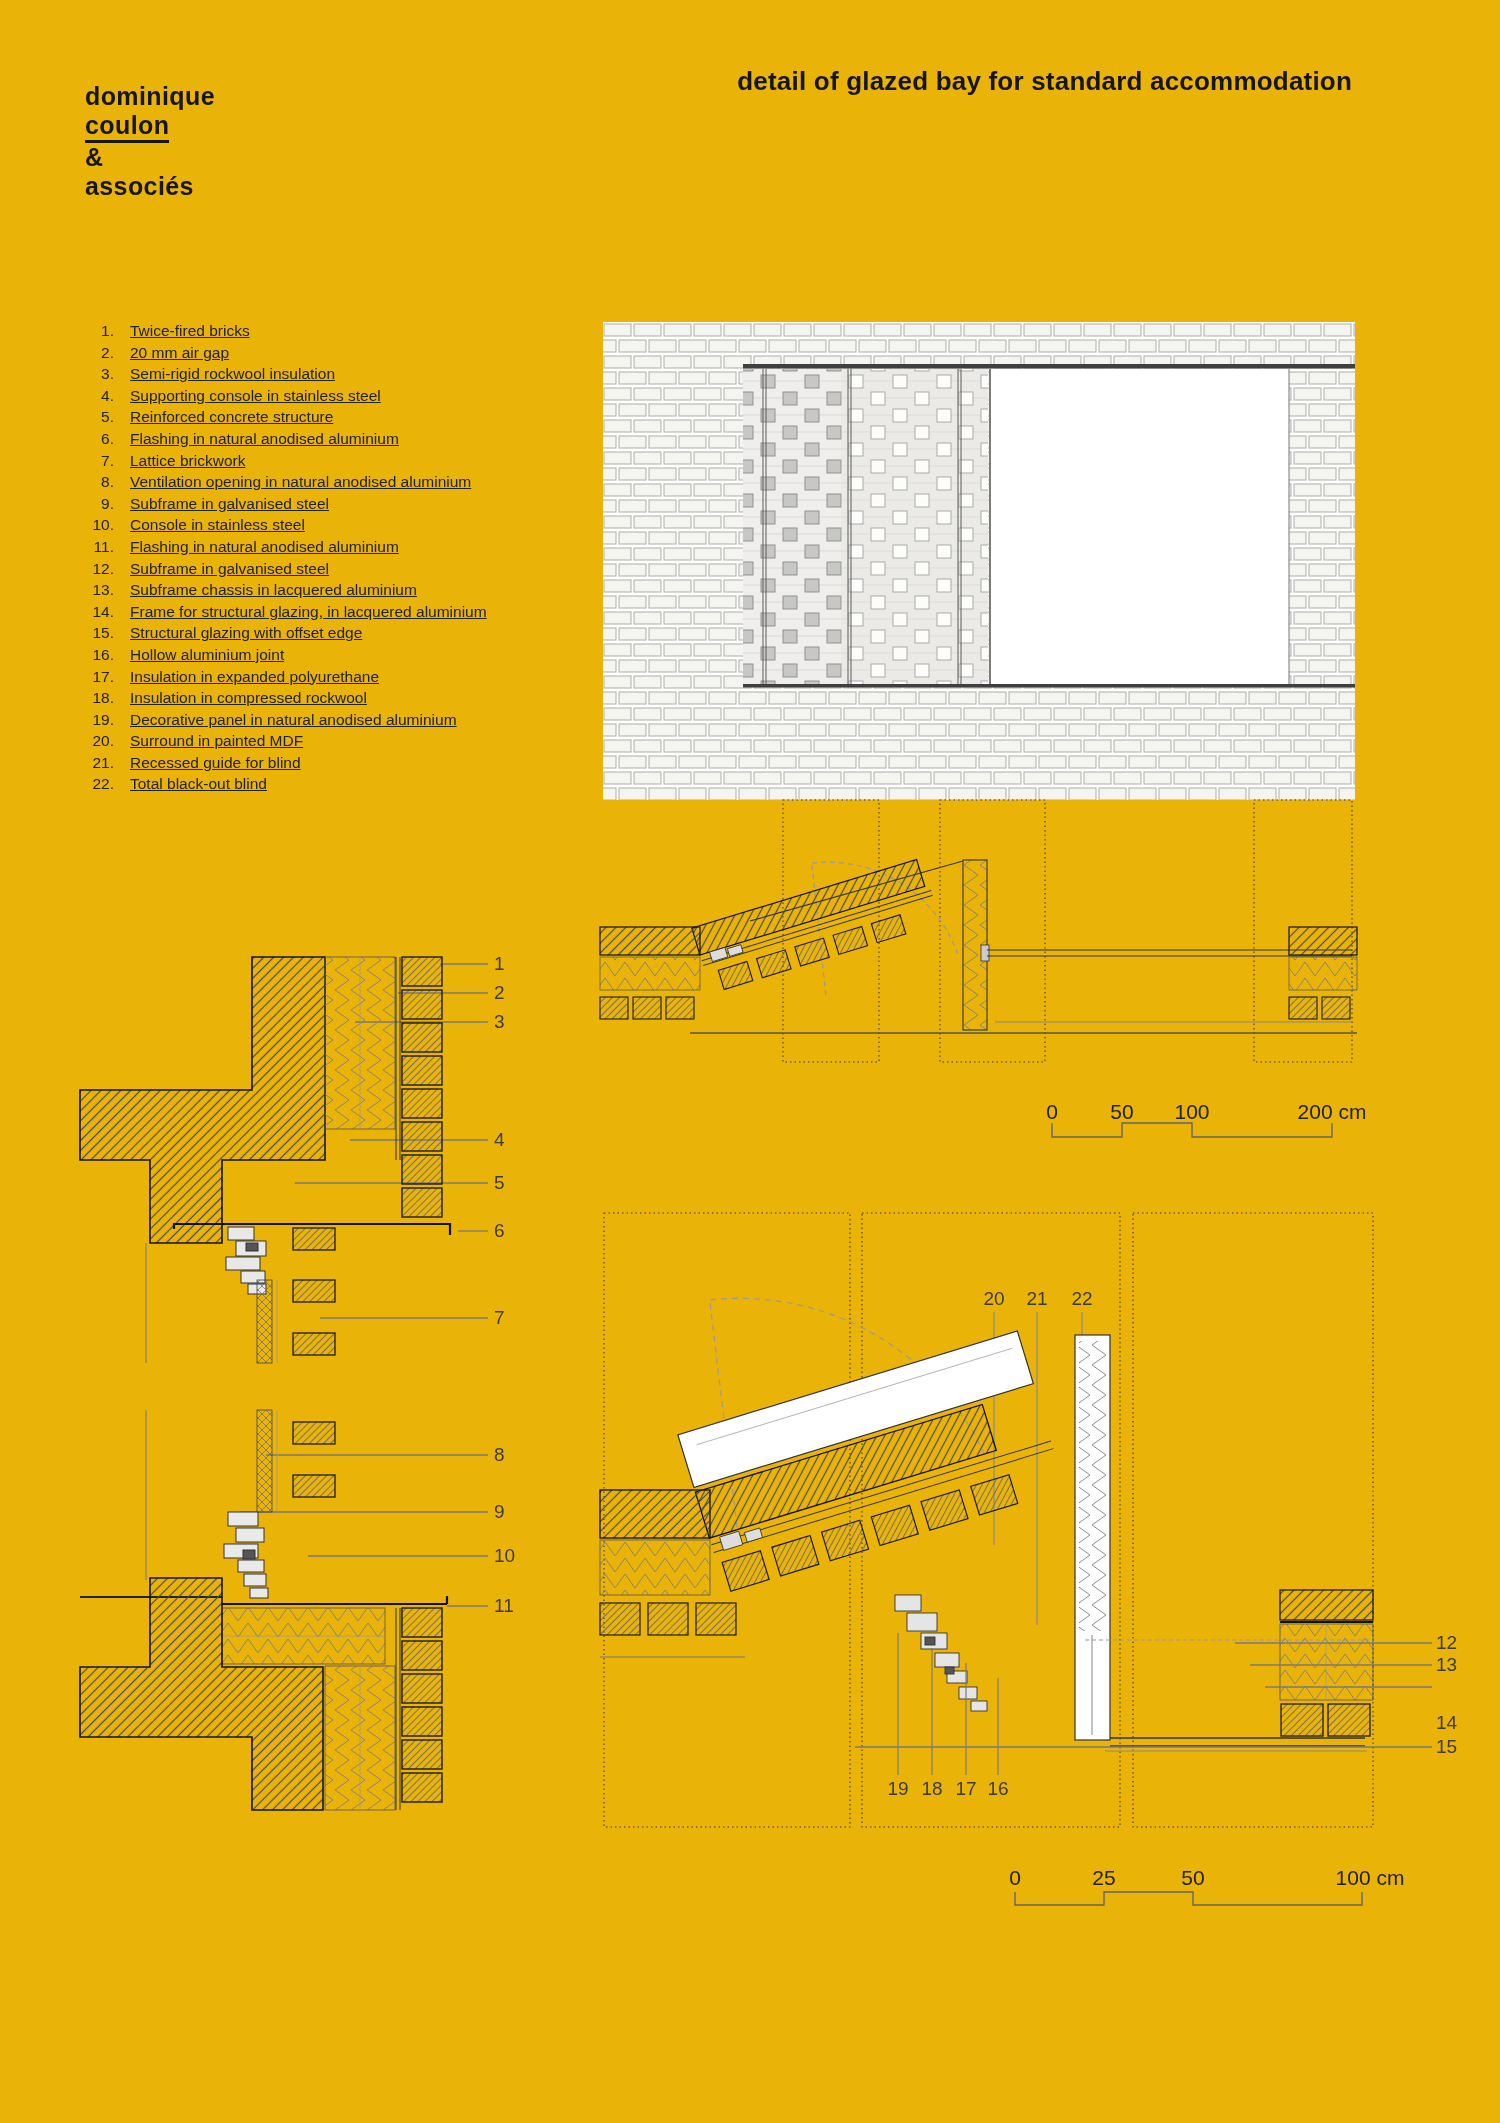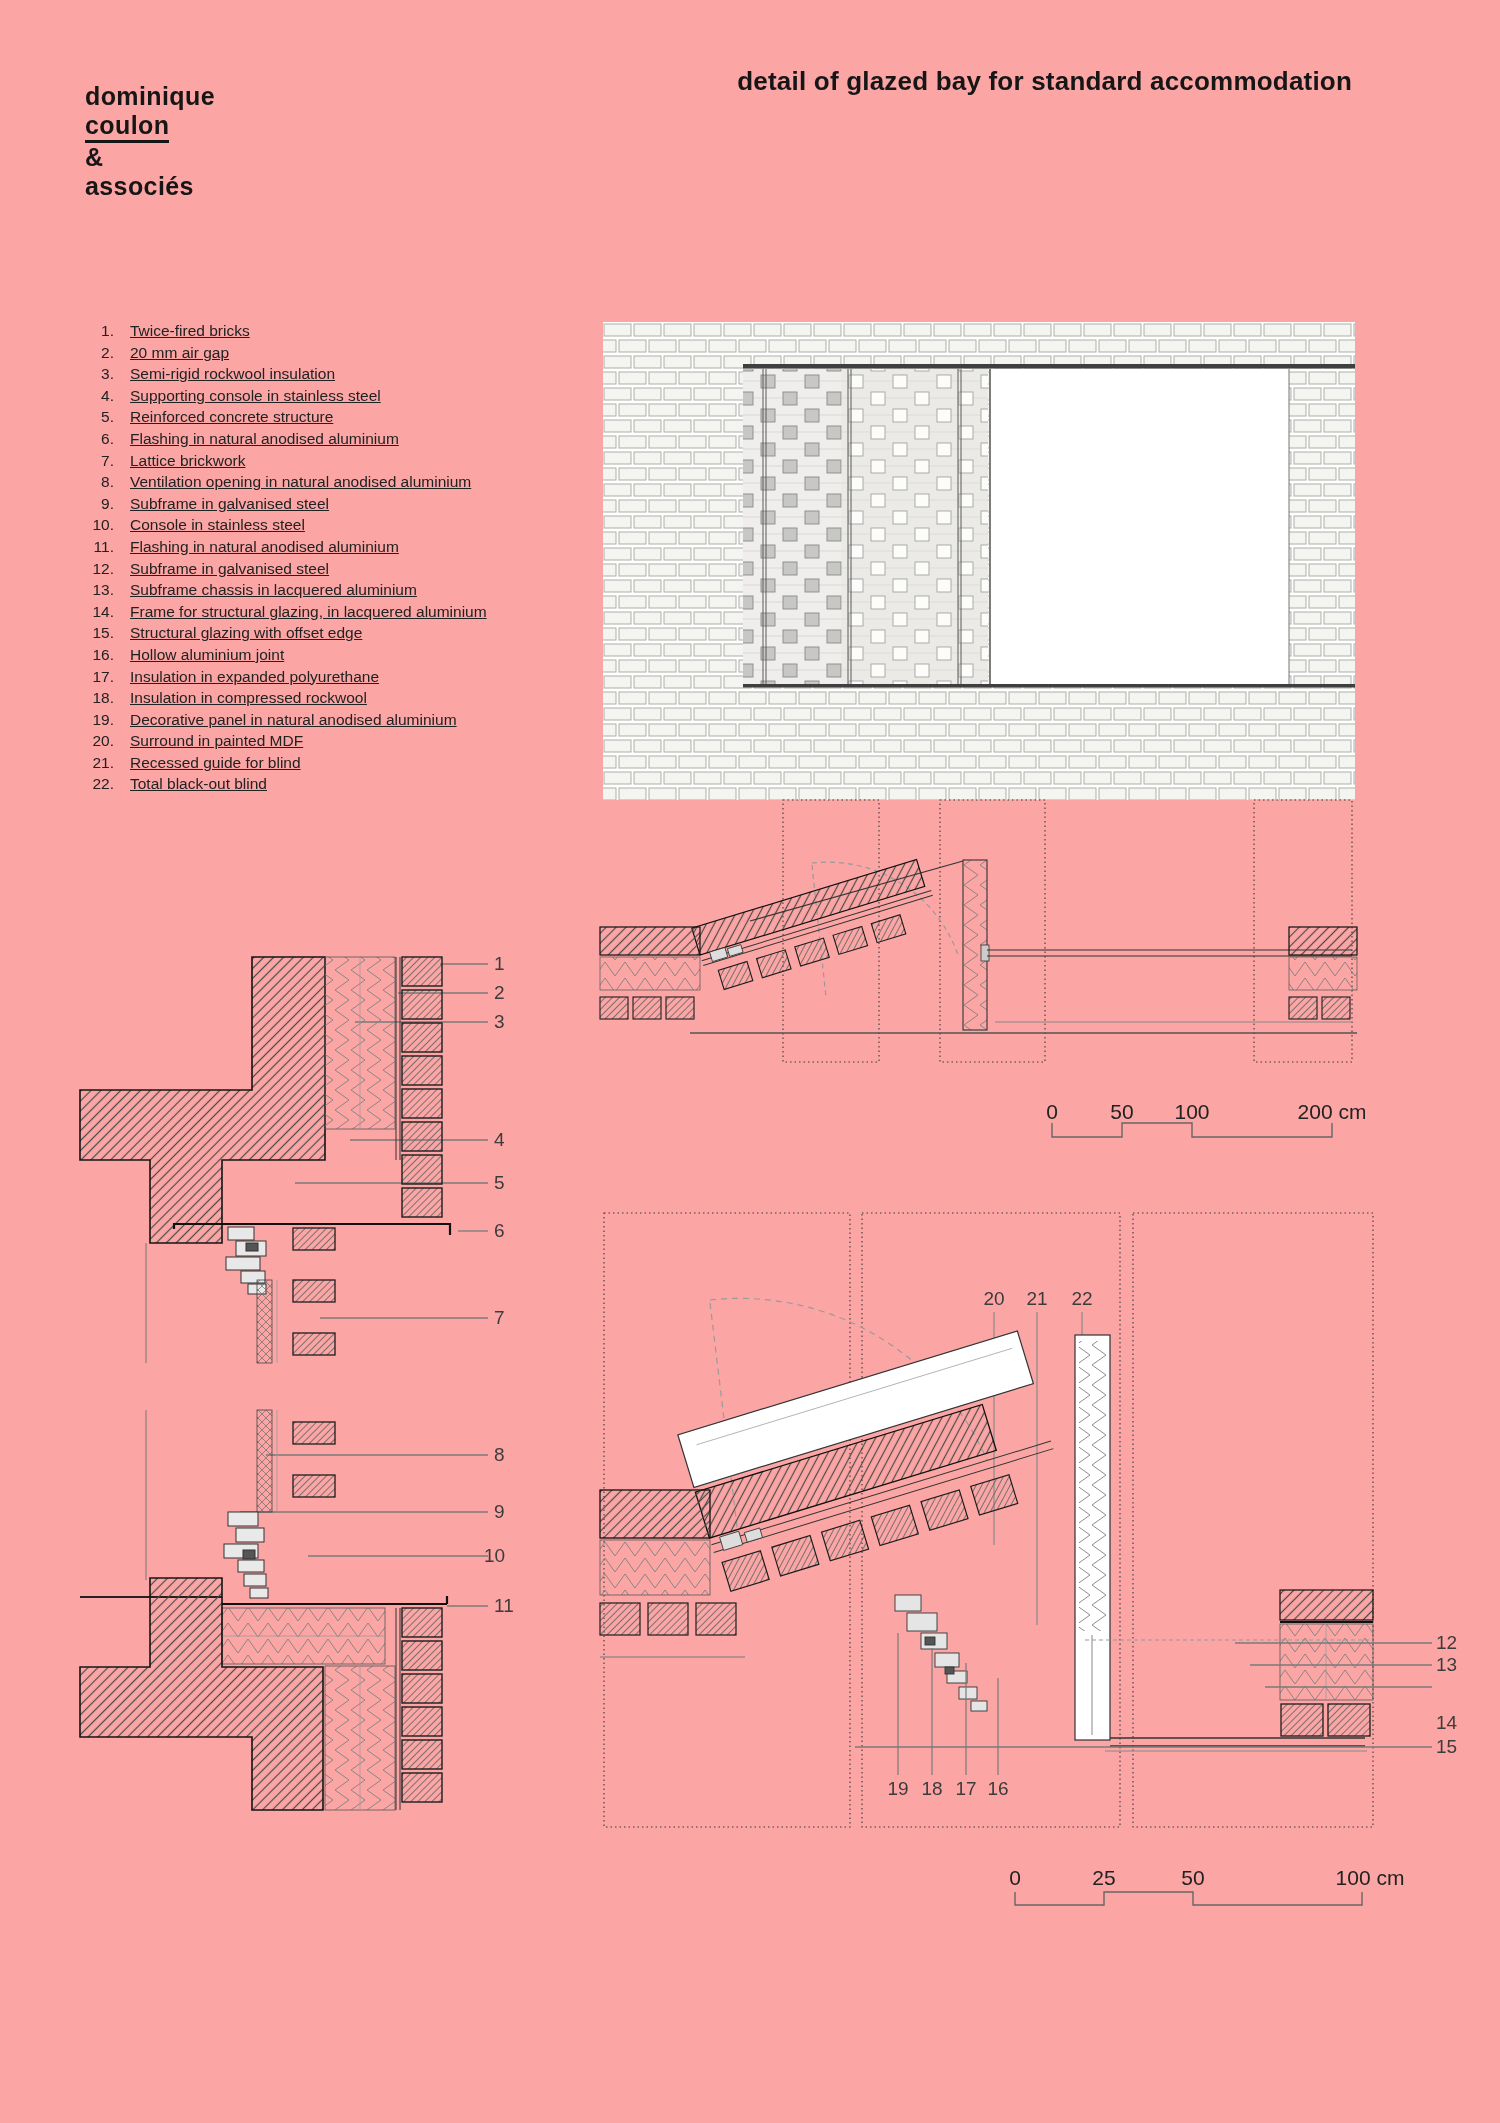--- a/index.html
+++ b/index.html
@@ -1,16 +1,16 @@
 <!DOCTYPE html>
 <html><head>
 <meta charset="utf-8">
 <style>
   html,body{margin:0;padding:0;background:#fff;}
-  #page{position:relative;width:1500px;height:2123px;background:#fca5a5;overflow:hidden;
+  #page{position:relative;width:1500px;height:2123px;background:#eab308;overflow:hidden;
         font-family:"Liberation Sans",sans-serif;color:#1a1a1a;}
   .abs{position:absolute;}
   
   #logo{top:82px;left:85px;font-weight:bold;font-size:25px;line-height:29px;letter-spacing:.4px;color:#161616;}
   #logo .ul{display:inline-block;border-bottom:3.5px solid #161616;padding-bottom:0px;}
   #sheet-title{top:66px;right:148px;font-weight:bold;font-size:26px;color:#161616;letter-spacing:.2px;}
   
   #legend{top:320px;left:86px;font-size:15.5px;line-height:21.6px;color:#222;}
   #legend .row{display:flex;}
   #legend .num{width:28px;text-align:right;flex:0 0 auto;}
@@ -269,21 +269,21 @@
 
   <span class="coL" style="left:494px;top:964px;">1</span>
   <span class="coL" style="left:494px;top:993px;">2</span>
   <span class="coL" style="left:494px;top:1022px;">3</span>
   <span class="coL" style="left:494px;top:1140px;">4</span>
   <span class="coL" style="left:494px;top:1183px;">5</span>
   <span class="coL" style="left:494px;top:1231px;">6</span>
   <span class="coL" style="left:494px;top:1318px;">7</span>
   <span class="coL" style="left:494px;top:1455px;">8</span>
   <span class="coL" style="left:494px;top:1512px;">9</span>
-  <span class="coL" style="left:484px;top:1556px;">10</span>
+  <span class="coL" style="left:494px;top:1556px;">10</span>
   <span class="coL" style="left:494px;top:1606px;">11</span>
 
   <svg class="abs" style="top:785px;left:595px;" width="770" height="360" viewBox="0 0 770 360">
     <defs>
       <pattern id="pc3" width="7" height="7" patternUnits="userSpaceOnUse" patternTransform="rotate(45)">
         <path d="M3.5,0 L3.5,7" stroke="#4a4a4a" stroke-width="1.2"></path>
       </pattern>
       <pattern id="bk3" width="5" height="5" patternUnits="userSpaceOnUse" patternTransform="rotate(45)">
         <path d="M2.5,0 L2.5,5" stroke="#6a6a6a" stroke-width="0.9"></path>
       </pattern>

